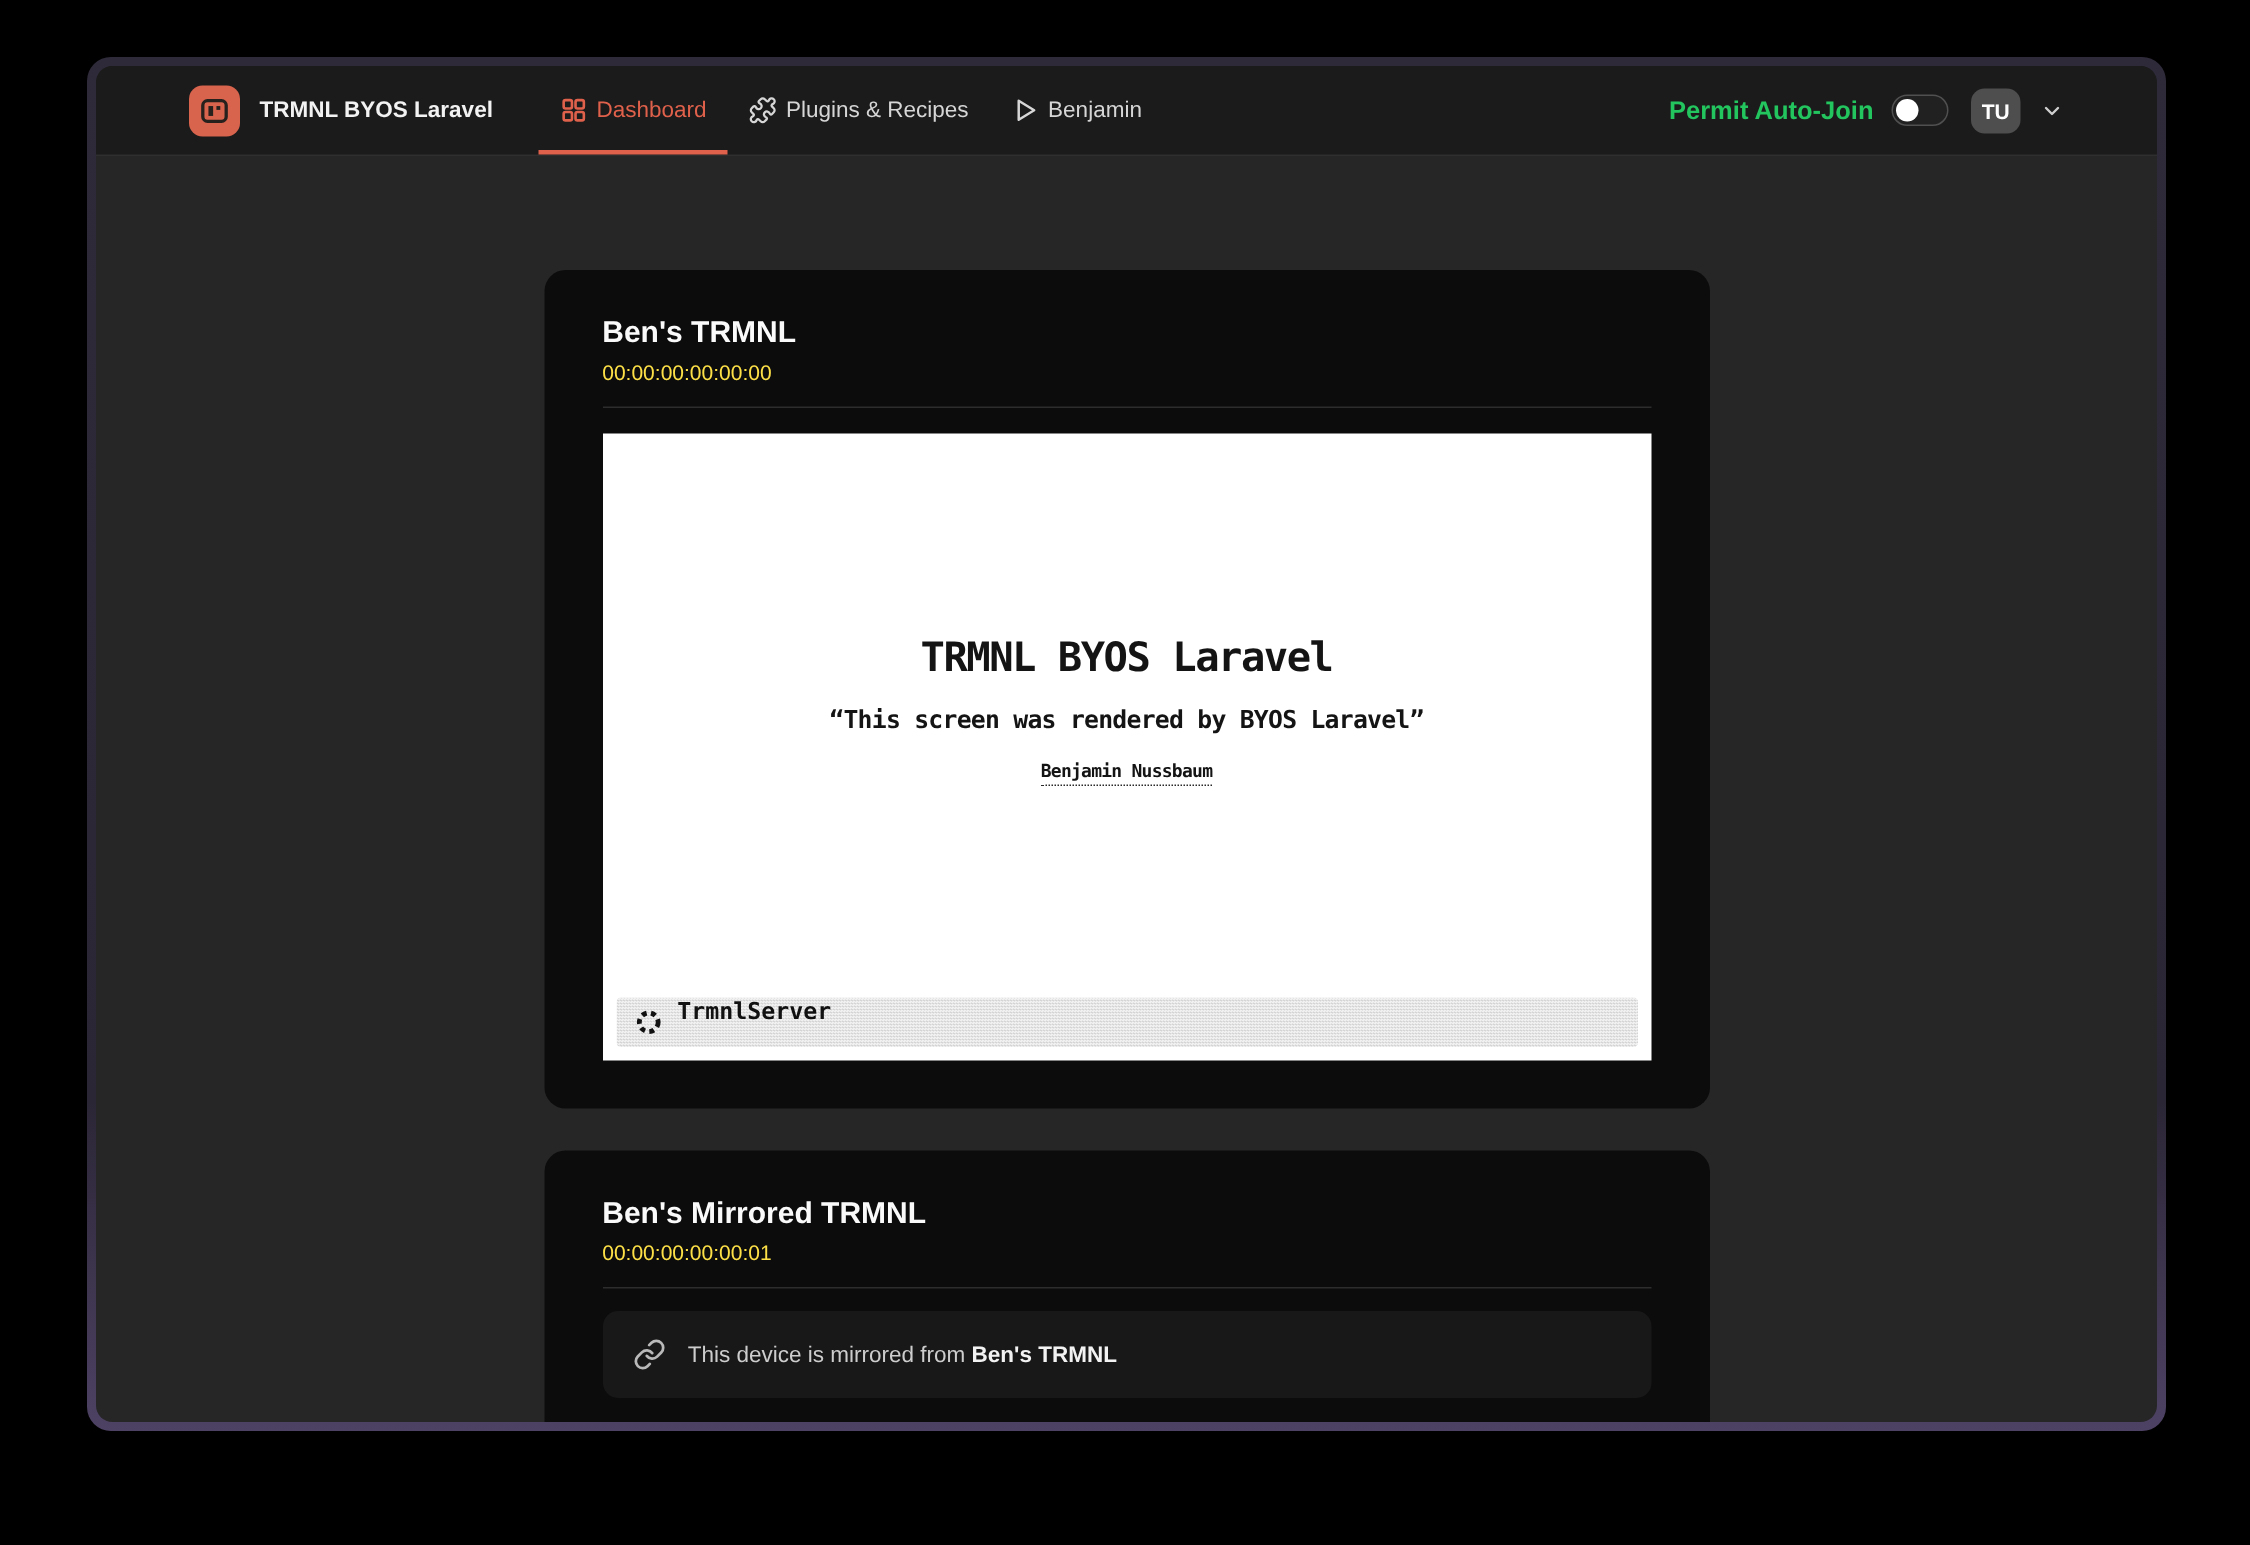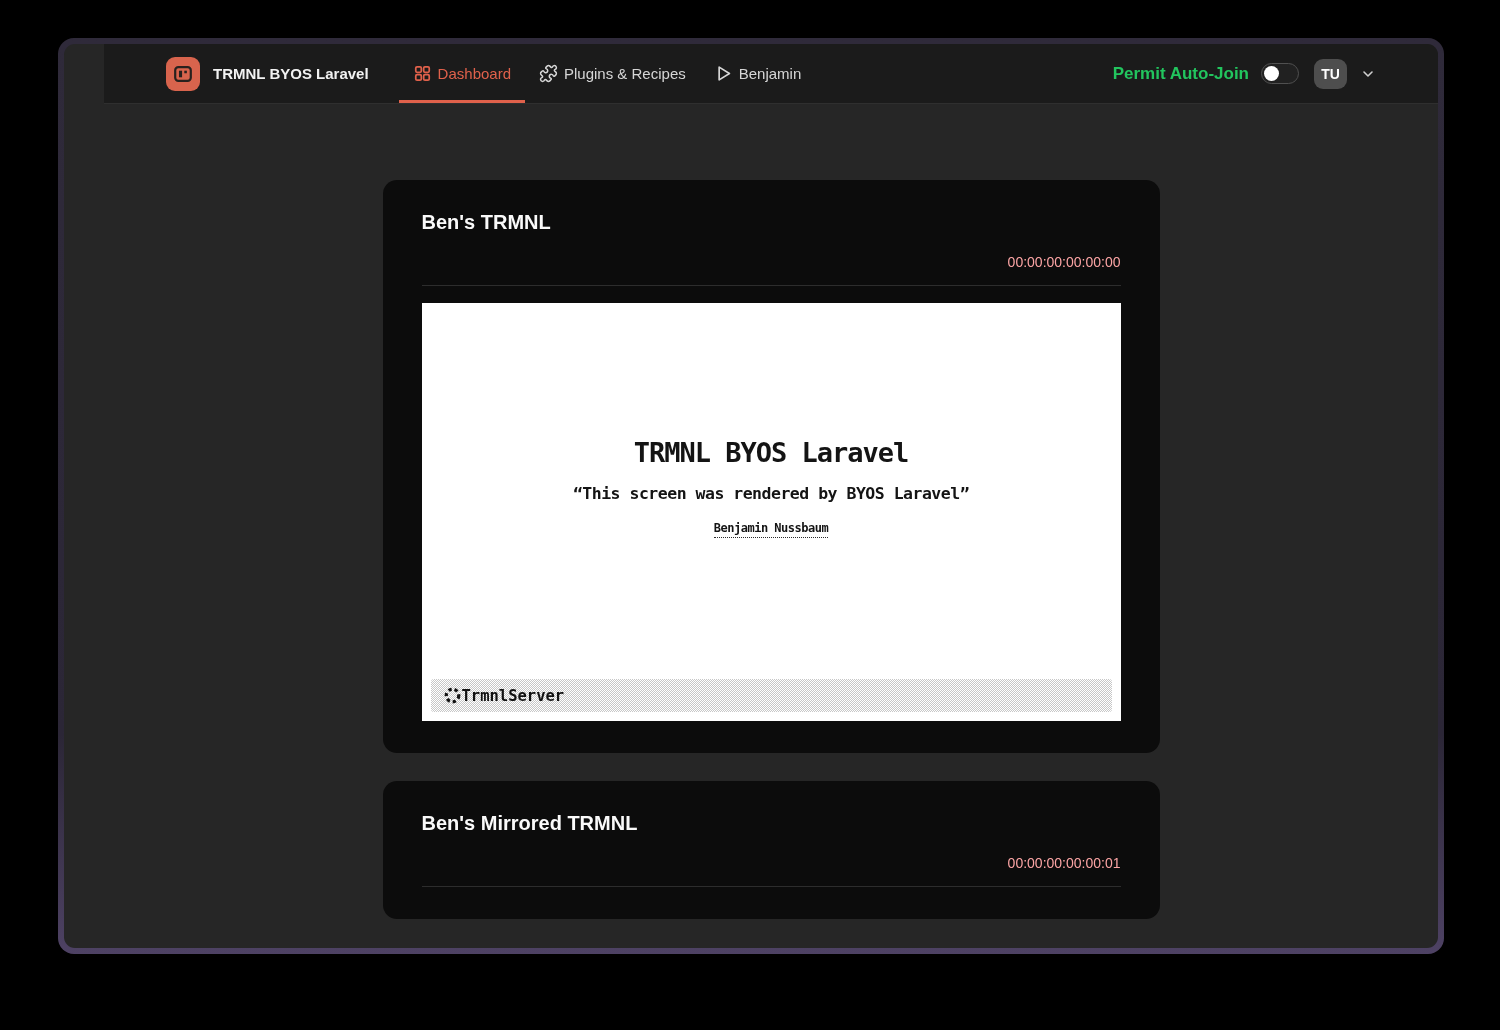--- a/index.html
+++ b/index.html
@@ -3,21 +3,21 @@
 <meta charset="utf-8">
 <style>
   * { margin:0; padding:0; box-sizing:border-box; }
   html,body { width:1500px; height:1030px; background:#000; overflow:hidden;
               font-family:"Liberation Sans", sans-serif; }
 
   .frame { position:absolute; left:58px; top:38px; width:1386px; height:916px;
            padding:6px; border-radius:16px;
            background:linear-gradient(180deg,#2f2a3a 0%,#2b2636 76%,#4e4264 100%); }
   .window { width:100%; height:100%; border-radius:11px; overflow:hidden;
-            background:#262626; display:flex; flex-direction:column;padding-left:40px; }
+            background:#262626; display:flex; flex-direction:column; }
 
   
   .header { flex:0 0 60px; background:#1b1b1b; border-bottom:1px solid #2f2f2f;
             display:flex; align-items:stretch; padding:0 62px; }
   .brand { display:flex; align-items:center; gap:13px; margin-right:30px; cursor:pointer; }
   .logo { width:34px; height:34px; border-radius:9px; background:#d8644d;
           display:grid; place-items:center; }
   .brand-title { font-size:15px; font-weight:700; color:#f2f2f2; white-space:nowrap; }
 
   nav { display:flex; }
@@ -38,36 +38,36 @@
             color:#fff; font-weight:700; font-size:14px; display:grid;
             place-items:center; margin-left:15px; cursor:pointer; }
   .chevron { margin-left:13px; color:#cfcfcf; display:grid; place-items:center; cursor:pointer; }
 
   
   .main { flex:1; overflow:hidden; padding-top:76px; }
   .card { width:777px; margin:0 auto; background:#0c0c0c; border-radius:14px;
           padding:30px 39px 32px; }
   .card + .card { margin-top:28px; }
   .device-name { font-size:20px; font-weight:700; color:#fafafa; line-height:24px; }
-  .device-mac  { font-size:14px; color:#fca5a5; line-height:16px; margin-top:20px;text-align:right; }
+  .device-mac  { font-size:14px; color:#fde047; line-height:16px; margin-top:6px; }
   .divider { height:1px; background:#2d2d2d; margin-top:15px; }
 
   
   .screen { margin-top:17px; height:418px; background:#fff; position:relative;
             text-align:center; color:#141414;
             font-family:"DejaVu Sans Mono", monospace; }
   .screen-title  { padding-top:134px; font-size:27px; font-weight:700; letter-spacing:-1px; }
   .screen-quote  { margin-top:16px; font-size:16.5px; font-weight:700; letter-spacing:-0.5px; }
   .screen-author { display:inline-block; margin-top:18px; font-size:12px; font-weight:700;
                    letter-spacing:-0.5px; border-bottom:1.5px dotted #2a2a2a; padding-bottom:2px; }
   .screen-bar { position:absolute; left:9px; right:9px; bottom:9px; height:33px;
                 border-radius:3px;
                 background:repeating-conic-gradient(#c7c7c7 0% 25%, #ffffff 0% 50%);
                 background-size:2px 2px;
-                display:flex; align-items:center; padding:0 12px; }
+                display:flex; padding:0 12px; gap:10px; }
   .bar-label { font-weight:700; font-size:15.5px; color:#111; }
 
   
   .mirror-box { margin-top:15px; background:#181818; border-radius:10px;
                 display:flex; align-items:center; gap:15px; padding:18px 20px;
                 color:#cdcdcd; font-size:15px; }
   .mirror-box svg { flex:0 0 auto; color:#b9b9b9; }
   .mirror-strong { font-weight:700; color:#f2f2f2; }
 </style>
 </head>
@@ -157,17 +157,24 @@
             <span class="bar-label">TrmnlServer</span>
           </div>
         </div>
       </div>
 
       <div class="card">
         <div class="device-name">Ben's Mirrored TRMNL</div>
         <div class="device-mac">00:00:00:00:00:01</div>
         <div class="divider"></div>
 
+        <div class="mirror-box">
+          <svg width="22" height="22" viewBox="0 0 24 24" fill="none" stroke="currentColor" stroke-width="2" stroke-linecap="round" stroke-linejoin="round">
+            <path d="M10 13a5 5 0 0 0 7.54.54l3-3a5 5 0 0 0-7.07-7.07l-1.72 1.71"></path>
+            <path d="M14 11a5 5 0 0 0-7.54-.54l-3 3a5 5 0 0 0 7.07 7.07l1.71-1.71"></path>
+          </svg>
+          <span><span>This device is mirrored from </span><span class="mirror-strong">Ben's TRMNL</span></span>
+        </div>
       </div>
 
     </div>
   </div>
 </div>
 
 </body></html>

